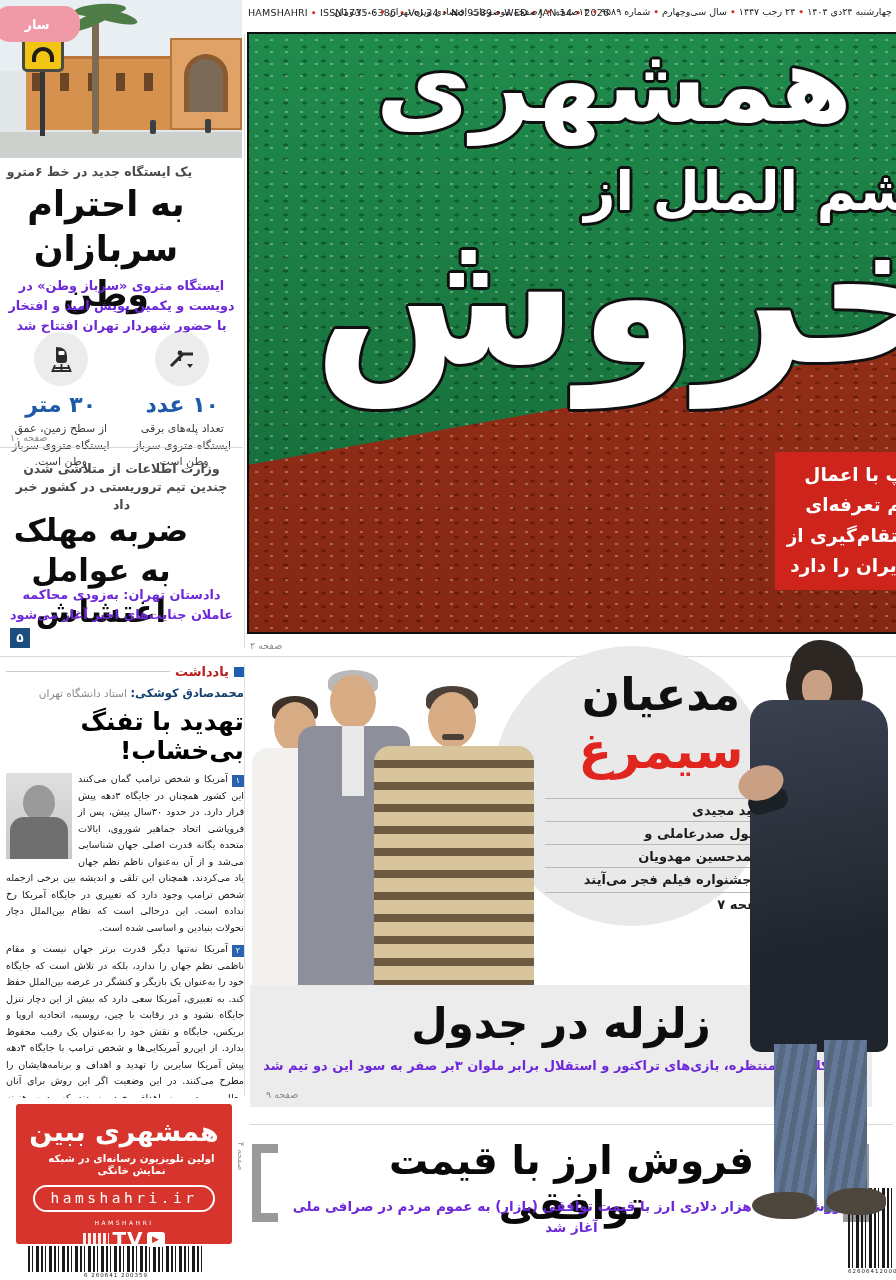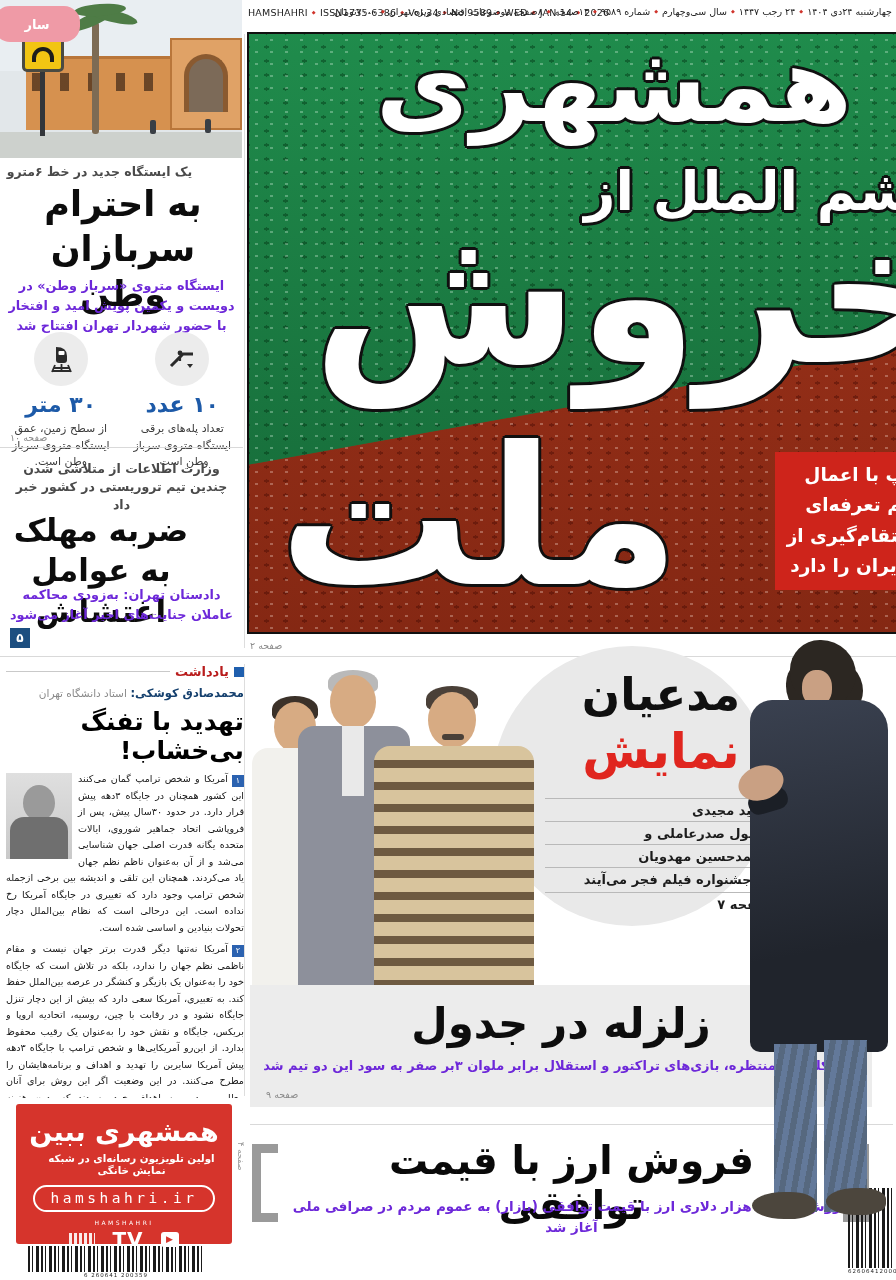--- a/index.html
+++ b/index.html
@@ -122,21 +122,21 @@
   .h-curr { position:absolute; left:60px; right:60px; top:2px; text-align:center; font-size:39px; font-weight:900; color:#090909; }
   .curr .sub { position:absolute; left:40px; right:40px; top:60px; text-align:center; font-size:13.5px; }
   .curr .vref { position:absolute; left:-14px; top:6px; writing-mode:vertical-rl; font-size:8.5px; color:#999; }
 
   
   .promo { left:16px; top:1104px; width:216px; height:140px; background:#d6342c; border-radius:3px; color:#fff; text-align:center; direction:rtl; z-index:2; }
   .promo .t { font-size:27px; font-weight:900; padding-top:12px; }
   .promo .s { font-size:10.3px; font-weight:700; margin-top:5px;padding-left:15px; }
   .promo .pill { width:182px; margin:9px auto 0; border:2px solid #fff; border-radius:16px; padding:3px 0 4px; font-size:14.5px; letter-spacing:3.5px; direction:ltr; font-family:"DejaVu Sans Mono","Liberation Mono",monospace; }
   .promo .wordmark { display:block; font-size:6px; letter-spacing:2.5px; margin-top:7px; }
-  .tvrow { display:flex; align-items:center; justify-content:center; gap:17px; direction:ltr; margin-top:1px; }
+  .tvrow { display:flex; align-items:center; justify-content:center; gap:3px; direction:ltr; margin-top:1px; }
   .tvrow .tv { font-size:20px; font-weight:900; letter-spacing:1px; }
   .tvrow .play { width:18px; height:15px; background:#fff; color:#d6342c; border-radius:3px; font-size:9px; display:flex; align-items:center; justify-content:center; }
   .tvrow .blocky { width:26px; height:13px; background:repeating-linear-gradient(90deg,#fff 0 3px,transparent 3px 5px); opacity:.9; }
 
   
   .barcode { background:repeating-linear-gradient(90deg,#1a1a1a 0 2px,transparent 2px 4px,#1a1a1a 4px 5px,transparent 5px 8px,#1a1a1a 8px 11px,transparent 11px 13px); }
   .bc-l { left:28px; top:1246px; width:176px; height:34px; }
   .bc-l .bars { width:100%; height:26px; }
   .bc-r { left:848px; top:1188px; width:45px; height:88px; }
   .bc-r .bars { width:100%; height:80px; }
@@ -179,21 +179,21 @@
       <i></i>
     </div>
   <div class="ped" style="left:150px;bottom:24px;"></div>
   <div class="ped" style="left:205px;bottom:25px;"></div>
 </div>
 <div class="abs bubble">
     <span>سار</span>
   </div>
 
 <div class="abs rtl ctr kicker" style="left:0;top:163px;width:199px;">یک ایستگاه جدید در خط ۶مترو</div>
-<div class="abs rtl ctr h-metro" style="left:17px;top:182px;width:212px;">
+<div class="abs rtl ctr h-metro" style="left:0;top:182px;width:212px;">
   <div>به احترام</div>
   <div>سربازان وطن</div>
 </div>
 <div class="abs rtl ctr sub" style="left:4px;top:276px;width:235px;">ایستگاه متروی «سرباز وطن» در دویست و یکمین پویش امید و افتخار با حضور شهردار تهران افتتاح شد</div>
 
 <div class="abs stats">
   <div class="stat">
     <div class="disc">
       <svg width="30" height="30" viewBox="0 0 30 30">
           <path d="M4 22 L16 10 L26 10" stroke="#2b2b2b" stroke-width="3" fill="none"></path>
@@ -229,21 +229,20 @@
 <div class="abs badge" style="left:10px;top:628px;">۵</div>
 
 <div class="abs vline" style="left:244px;top:34px;height:614px;"></div>
 
 <div class="abs lead">
   <div class="crowd-red"></div>
   <div class="crowd-green"></div>
   <div class="abs nameplate outline-w">همشهری</div>
   <div class="abs overline outline-w">خشم الملل از</div>
   <div class="abs gword1 outline-w">خروش</div>
-  <div class="abs gword2 outline-w">ملت</div>
   <div class="abs callout">
     <div>ترامپ با اعمال</div>
     <div>تحریم تعرفه‌ای</div>
     <div>قصد انتقام‌گیری از</div>
     <div>مردم ایران را دارد</div>
   </div>
 </div>
 <div class="abs pageref" style="left:250px;top:640px;">صفحه ۲</div>
 
 <div class="abs hairline" style="left:0;top:656px;width:896px;"></div>
@@ -289,21 +288,21 @@
   <div class="person" style="left:114px;top:26px;width:178px;height:299px;">
     <div class="hair" style="left:62px;top:0;width:52px;height:26px;background:#4a4038;"></div>
     <div class="head" style="left:64px;top:6px;width:48px;height:56px;"></div>
     <div style="position:absolute;left:78px;top:48px;width:22px;height:6px;background:#4a4038;border-radius:3px;"></div>
     <div class="torso" style="left:10px;top:60px;width:160px;height:239px;background:repeating-linear-gradient(180deg,#d8c49d 0 14px,#6e5a41 14px 22px);"></div>
   </div>
 </div>
 
 <div class="abs cin-title">
   <div class="t1">مدعیان</div>
-  <div class="t2">نمایش</div>
+  <div class="t2">سیمرغ</div>
 </div>
 <div class="abs cin-names">
   <div>مجید مجیدی</div>
   <div>رسول صدرعاملی و</div>
   <div>محمدحسین مهدویان</div>
   <div>به جشنواره فیلم فجر می‌آیند</div>
   <div class="cin-page">صفحه ۷</div>
 </div>
 
 <div class="abs man">

